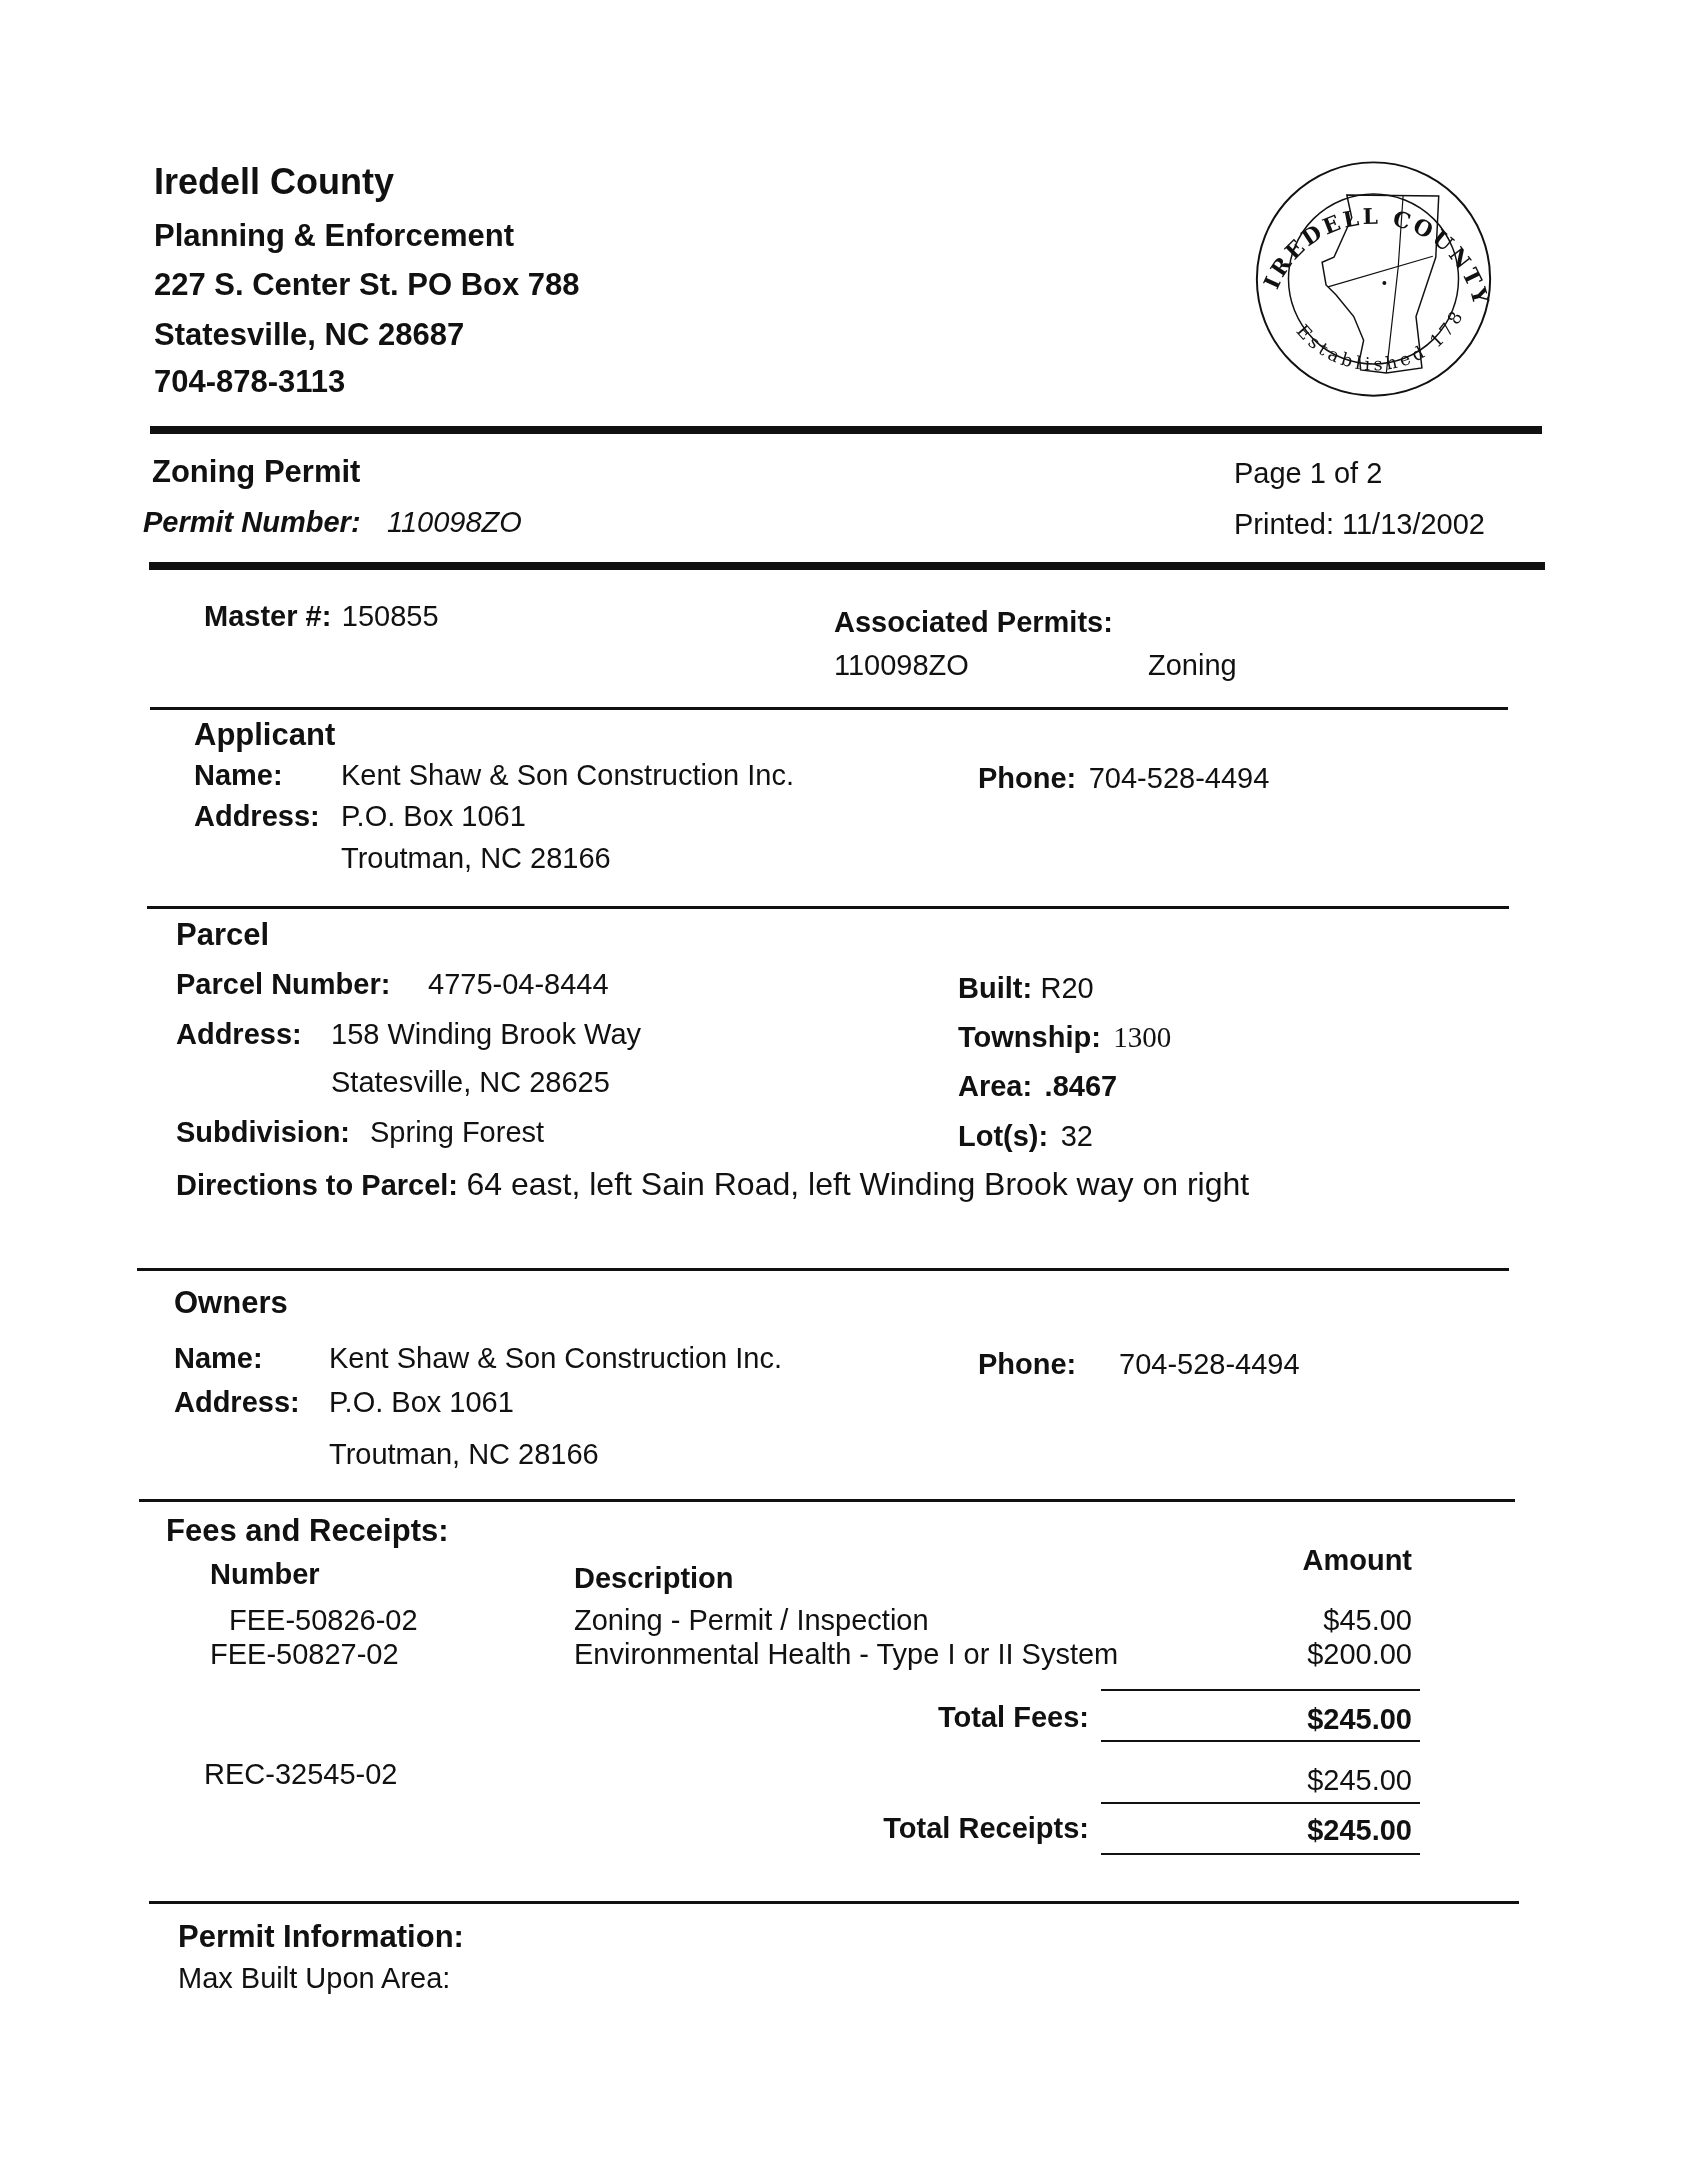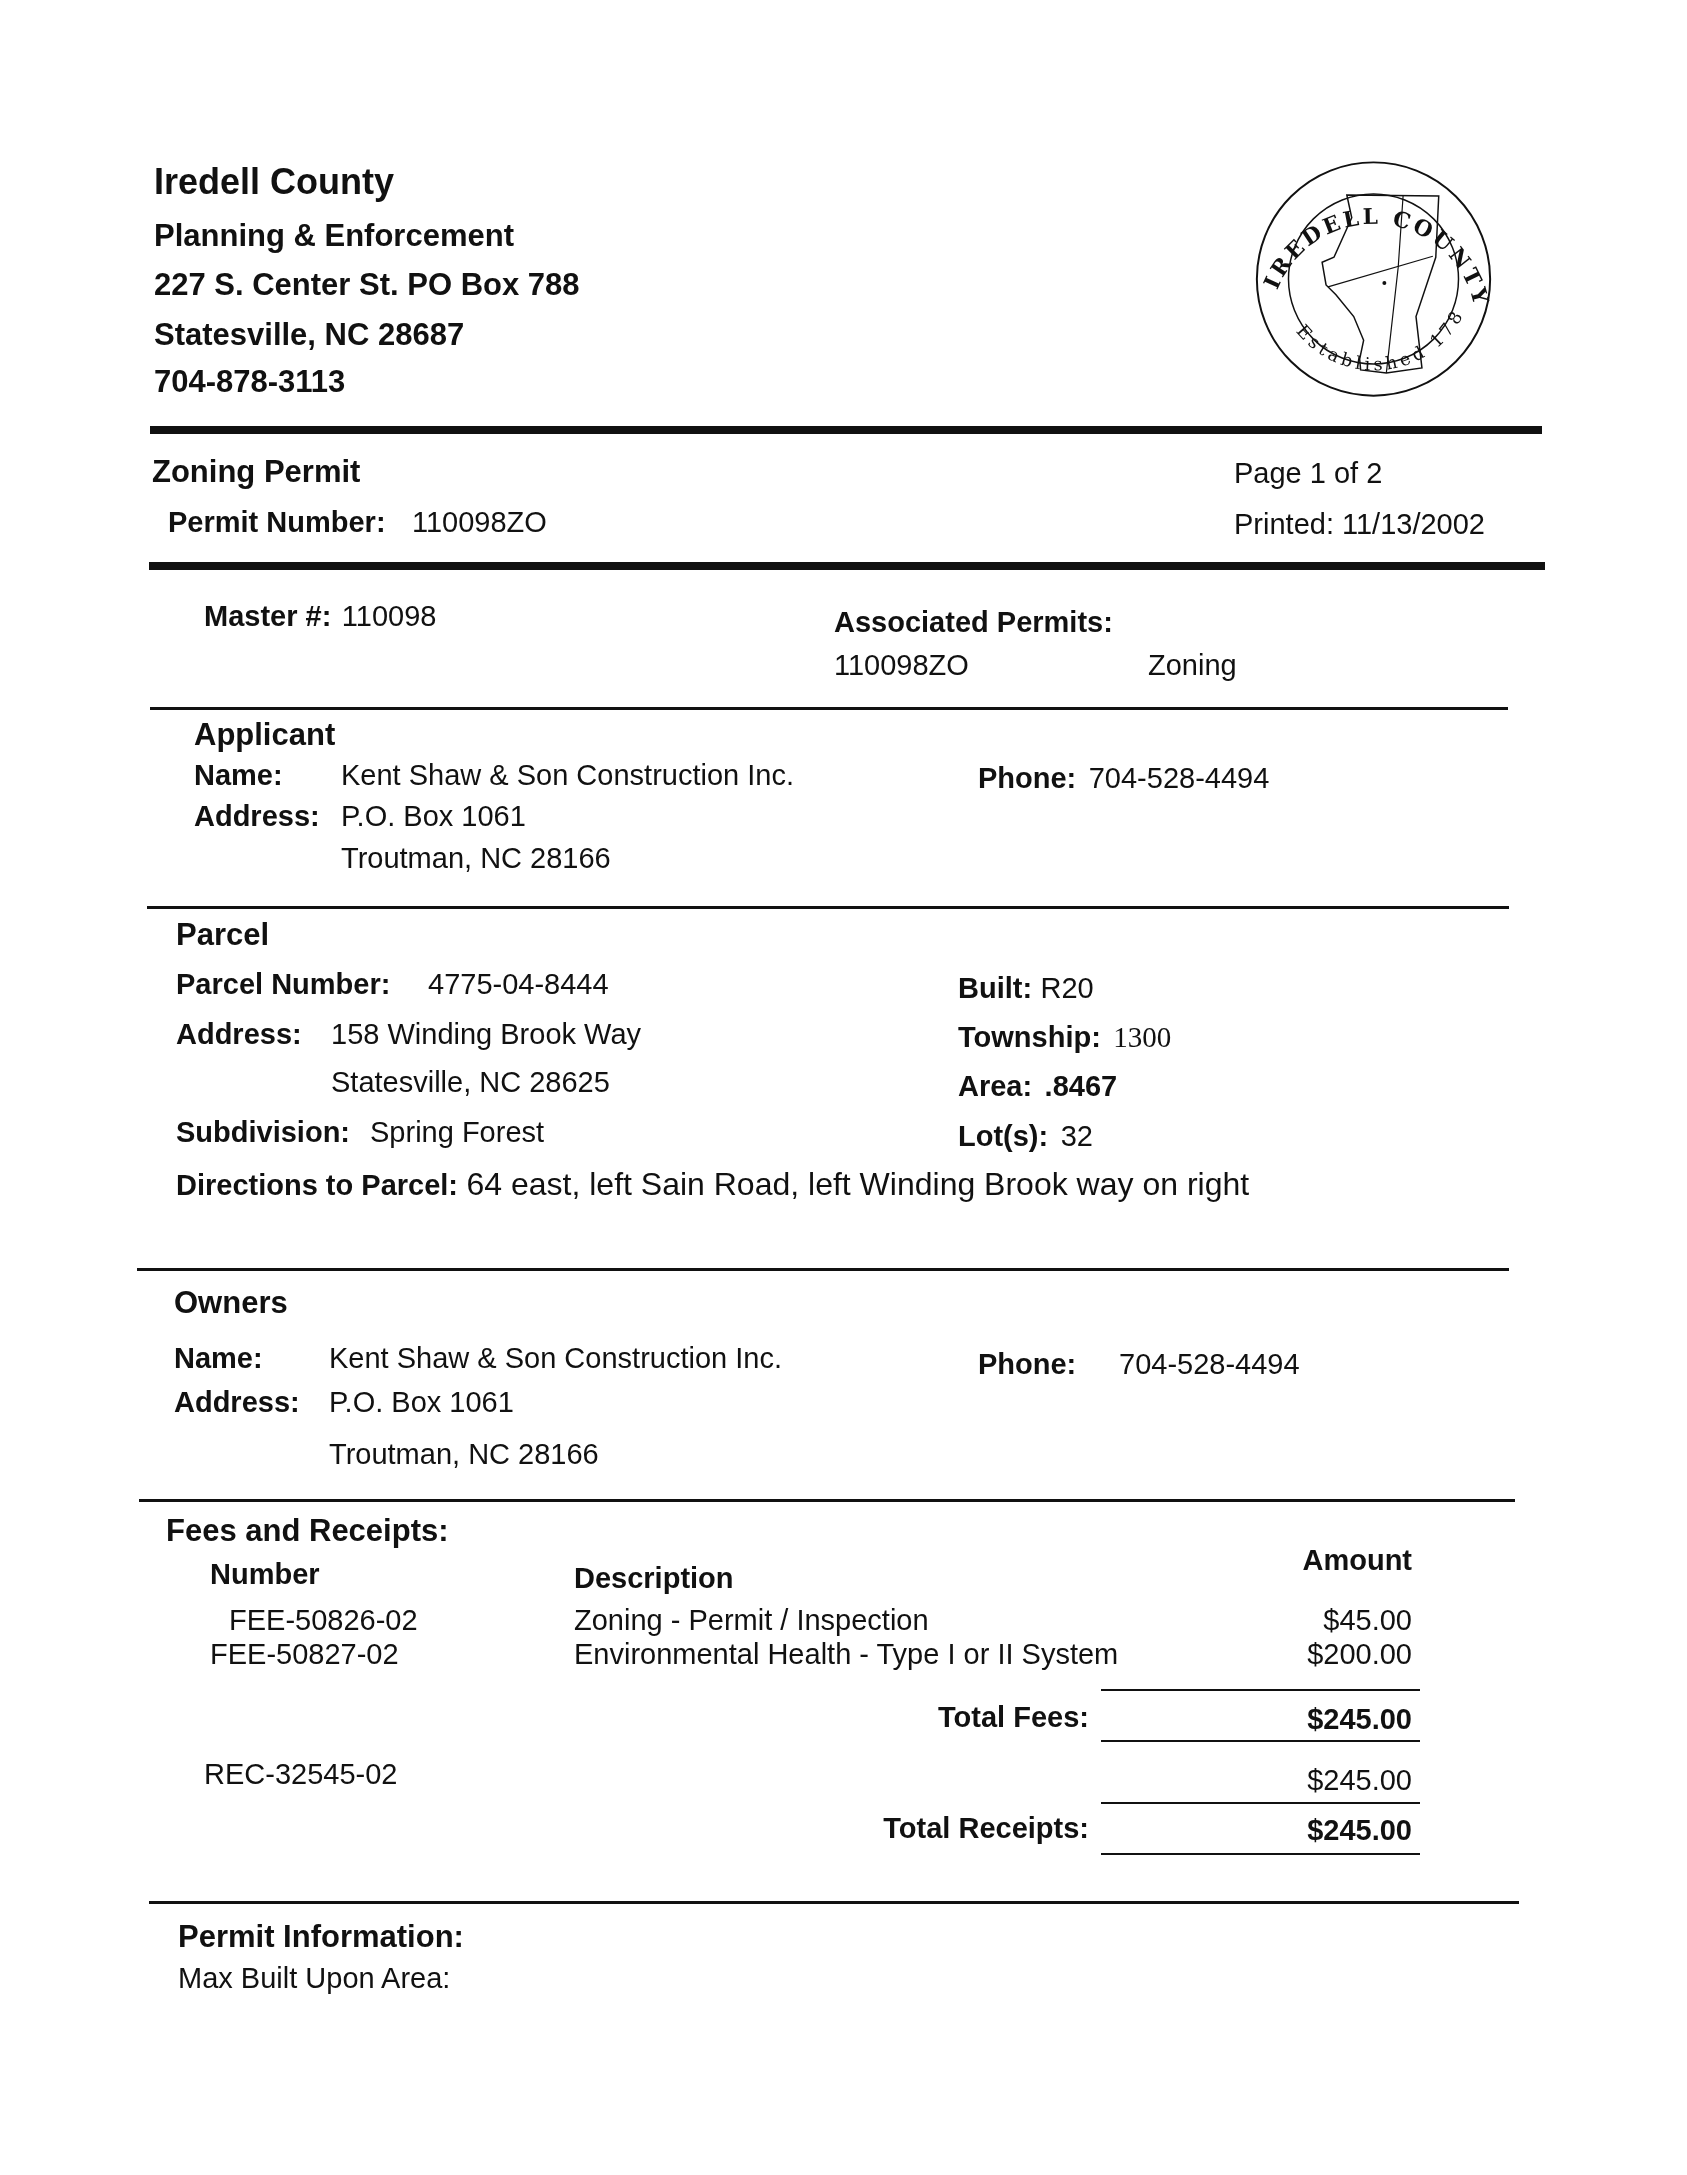--- a/index.html
+++ b/index.html
@@ -43,34 +43,34 @@
   </text>
   <text font-family="DejaVu Serif, serif" font-size="18" fill="#111" letter-spacing="4">
     <textPath href="#arcBot" startOffset="8%">Established 1788</textPath>
   </text>
 </svg>
 
 <div class="rule-thick" style="left:150px; top:426px; width:1392px;"></div>
 
 <div>
   <div class="abs sec-title" style="left:152px; top:454px;">Zoning Permit</div>
-  <div class="abs" style="left:168px; top:506px;">
+  <div class="abs" style="left:143px; top:506px;font-style:italic;">
     <span class="lbl">Permit Number:</span>
     <span class="val" style="margin-left:22px;">110098ZO</span>
   </div>
   <div class="abs val" style="left:1234px; top:457px;">Page 1 of 2</div>
   <div class="abs val" style="left:1234px; top:508px;">Printed: 11/13/2002</div>
 </div>
 
 <div class="rule-thick" style="left:149px; top:562px; width:1396px;"></div>
 
 <div>
   <div class="abs" style="left:204px; top:600px;">
     <span class="lbl">Master #:</span>
-    <span class="val" style="margin-left:6px;">110098</span>
+    <span class="val" style="margin-left:6px;">150855</span>
   </div>
   <div class="abs lbl" style="left:834px; top:606px;">Associated Permits:</div>
   <div class="abs val" style="left:834px; top:649px;">110098ZO</div>
   <div class="abs val" style="left:1148px; top:649px;">Zoning</div>
 </div>
 
 <div class="rule-thin" style="left:150px; top:707px; width:1358px;"></div>
 
 <div>
   <div class="abs sec-title" style="left:194px; top:717px;">Applicant</div>

